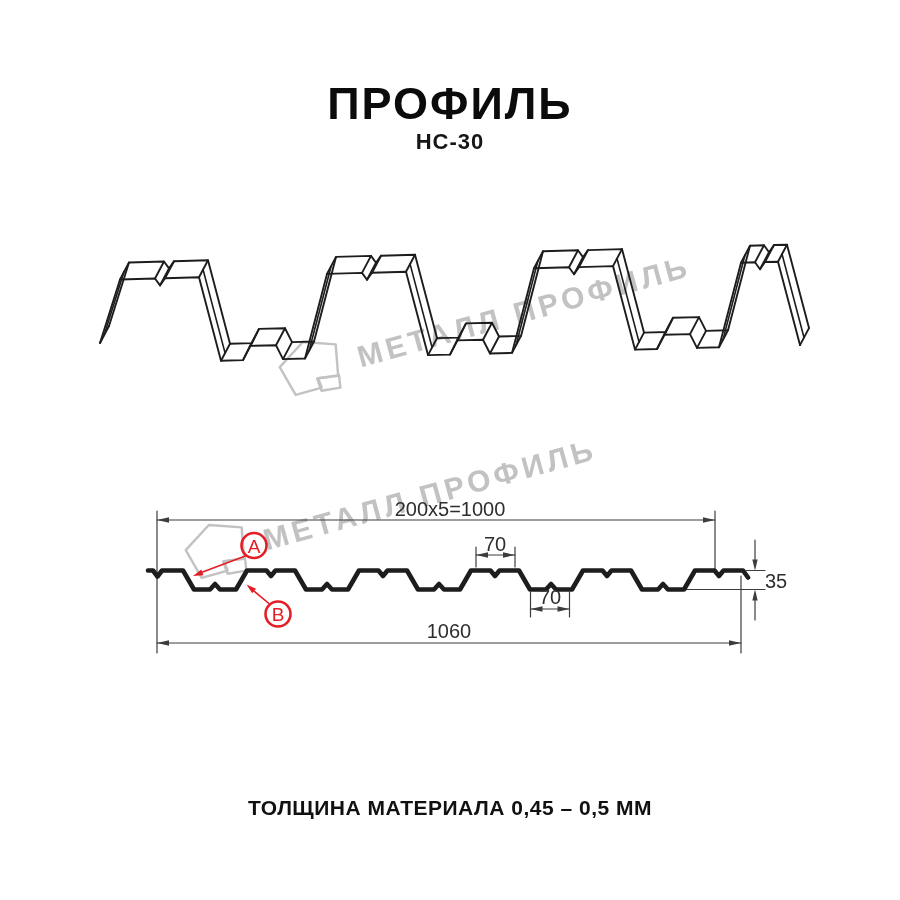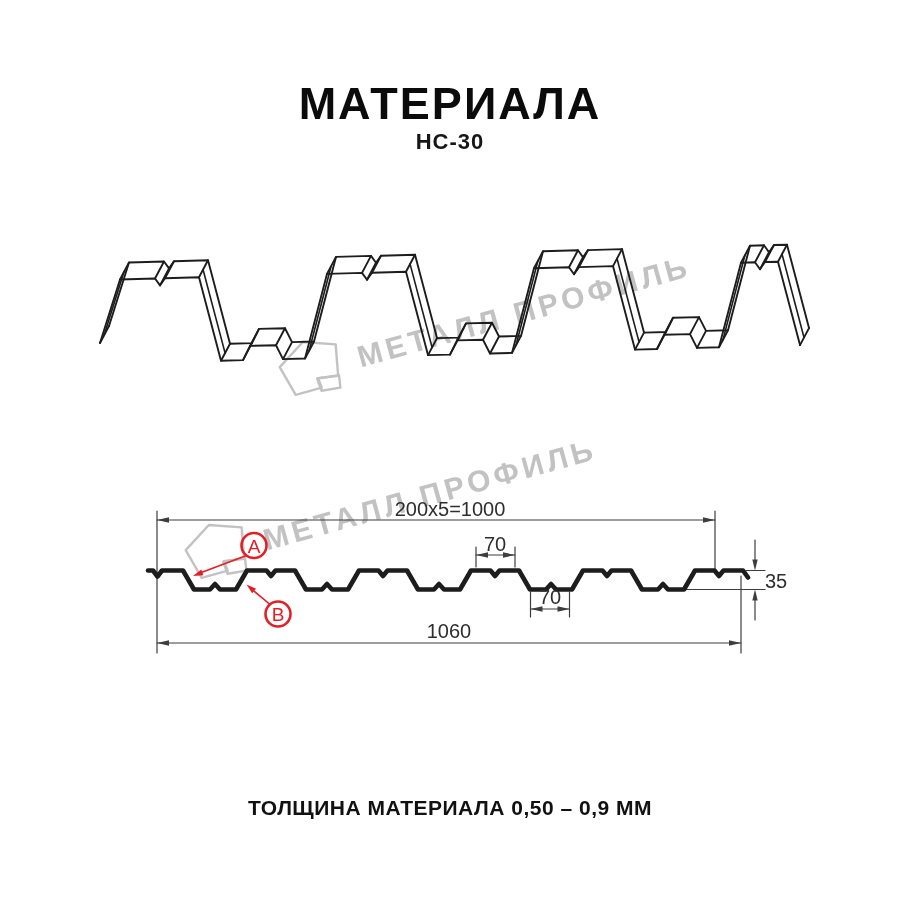--- a/index.html
+++ b/index.html
@@ -26,21 +26,21 @@
   .red-c{fill:none;stroke:var(--accent-red);stroke-width:2.6px;}
   .red-t{font-family:"Liberation Sans",sans-serif;font-size:19px;fill:var(--accent-red);}
   .red-l{fill:none;stroke:var(--accent-red);stroke-width:1.6px;}
   .red-f{fill:var(--accent-red);stroke:none;}
 </style>
 </head>
 <body>
 
 <div class="page">
 
-  <div class="title">МАТЕРИАЛА</div>
+  <div class="title">ПРОФИЛЬ</div>
   <div class="subtitle">НС-30</div>
 
   <svg class="canvas" width="900" height="900" viewBox="0 0 900 900">
 
     <g transform="translate(288,397) rotate(-15.5)">
       <path class="wm-logo" d="M 8,0 L 0,-31 L 29,-49 L 60,-38 L 54,-7 L 34,-10 L 35,0 Z"></path>
       <path class="wm-logo" d="M 33,-10 L 55,-7.5 L 53,5 L 34,3 Z"></path>
       <text class="wm-text" x="78" y="-9">МЕТАЛЛ ПРОФИЛЬ</text>
     </g>
 
@@ -151,14 +151,14 @@
     </g>
 
     <g>
       <circle class="red-c" cx="278" cy="614" r="12.5"></circle>
       <text class="red-t" text-anchor="middle" x="278" y="621">B</text>
       <path class="red-l" d="M 269.5,604 L 252,589.5"></path>
       <path class="red-f" d="M 246.5,584.5 L 256.1,588.7 L 252.2,593.2 Z"></path>
     </g>
   </svg>
 
-  <div class="footer">ТОЛЩИНА МАТЕРИАЛА 0,50 – 0,9 ММ</div>
+  <div class="footer">ТОЛЩИНА МАТЕРИАЛА 0,45 – 0,5 ММ</div>
 </div>
 
 </body></html>

